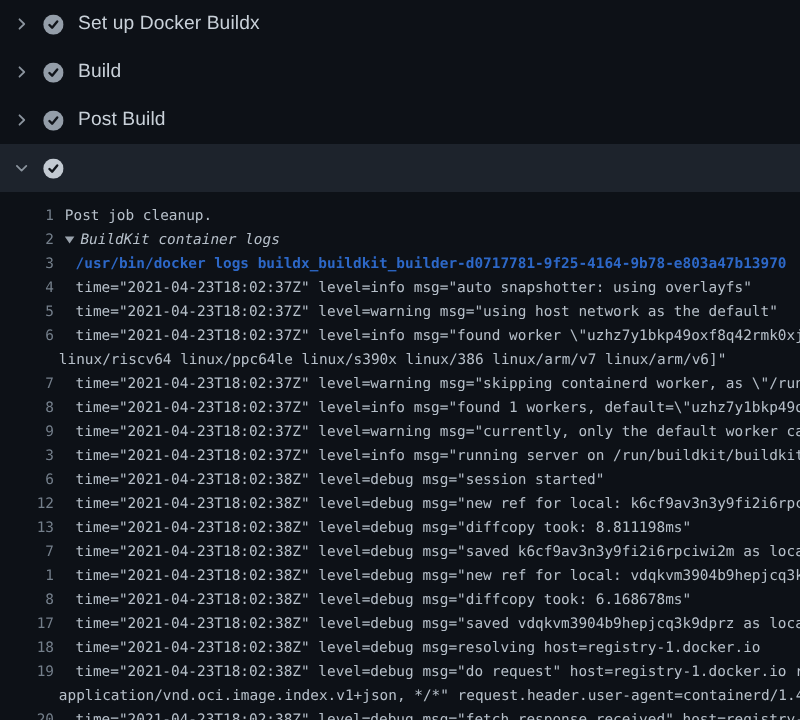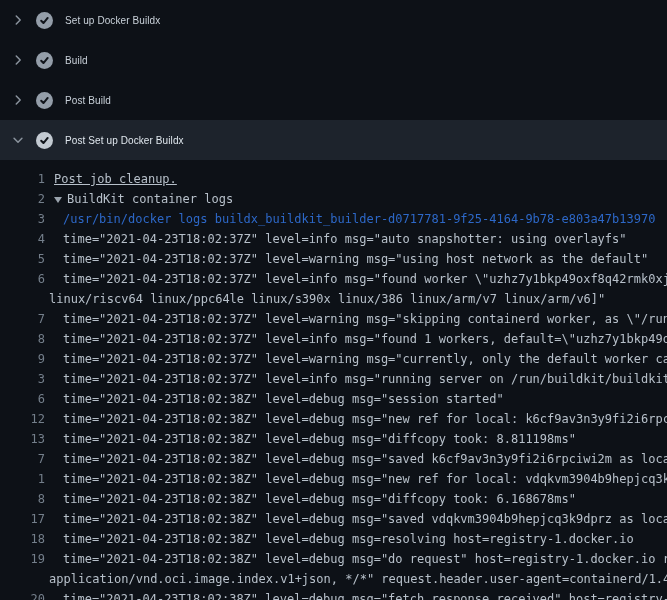--- a/index.html
+++ b/index.html
@@ -16,38 +16,38 @@
   
   .step-row{
     height:40px;display:flex;align-items:center;padding-left:11px;cursor:pointer;
   }
   .step-row.expanded{background:var(--highlight);}
   .chev{width:14px;height:14px;flex:0 0 14px;display:flex;align-items:center;justify-content:center;}
   .chev svg{display:block;}
   .status{width:17px;height:17px;flex:0 0 17px;margin-left:11px;}
   .status svg{display:block;}
   .step-label{
-    margin-left:12px;font-size:10px;color:var(--step-text);letter-spacing:.1px;
+    margin-left:12px;font-size:16px;color:var(--step-text);letter-spacing:.1px;
   }
   .step-row.expanded .step-label{color:var(--step-text-active);}
   
   .log{
     padding-top:9px;font-family:"DejaVu Sans Mono",monospace;font-size:12px;
   }
   .lrow{height:20px;line-height:20px;white-space:pre;overflow:hidden;}
   .lnum{
     display:inline-block;width:45px;text-align:right;color:var(--line-num);
     vertical-align:top;cursor:pointer;
   }
   .ltext{color:var(--log-text);vertical-align:top;display:inline-block;}
-  .k-plain .ltext{margin-left:9px;text-decoration:underline;}
+  .k-plain .ltext{margin-left:9px;}
   .k-nested .ltext{margin-left:18px;}
   .k-wrap .ltext{margin-left:4px;}
-  .k-command .ltext{margin-left:18px;color:var(--command);font-weight:normal;}
-  .k-group .ltext{margin-left:3px;cursor:pointer;}
+  .k-command .ltext{margin-left:18px;color:var(--command);font-weight:bold;}
+  .k-group .ltext{margin-left:3px;cursor:pointer;font-style:italic;}
   .tri{
     display:inline-block;width:0;height:0;margin-left:9px;margin-right:2px;
     border-left:4px solid transparent;border-right:4px solid transparent;
     border-top:6px solid var(--triangle);vertical-align:middle;
   }
 </style>
 </head>
 <body>
 
 <div class="app">
@@ -99,21 +99,20 @@
           <svg width="14" height="14" viewBox="0 0 16 16">
             <path d="M3.5 6 L8 10.5 L12.5 6" fill="none" stroke="var(--muted)" stroke-width="1.7" stroke-linecap="round" stroke-linejoin="round"></path>
           </svg>
         </span>
         <span class="status">
           <svg width="17" height="17" viewBox="0 0 16 16">
             <circle cx="8" cy="8" r="8" fill="var(--circle-active)"></circle>
             <path d="M4.9 8.3 L7 10.4 L11 5.6" fill="none" stroke="var(--checkmark)" stroke-width="1.9" stroke-linecap="round" stroke-linejoin="round"></path>
           </svg>
         </span>
-        <span class="step-label">Post Set up Docker Buildx</span>
       </div>
     </div>
   <div id="log" class="log">
       <div class="lrow k-plain"><span class="lnum">1</span><span class="ltext">Post job cleanup.</span></div>
       <div class="lrow k-group"><span class="lnum">2</span><span class="tri"></span><span class="ltext">BuildKit container logs</span></div>
       <div class="lrow k-command"><span class="lnum">3</span><span class="ltext">/usr/bin/docker logs buildx_buildkit_builder-d0717781-9f25-4164-9b78-e803a47b13970</span></div>
       <div class="lrow k-nested"><span class="lnum">4</span><span class="ltext">time="2021-04-23T18:02:37Z" level=info msg="auto snapshotter: using overlayfs"</span></div>
       <div class="lrow k-nested"><span class="lnum">5</span><span class="ltext">time="2021-04-23T18:02:37Z" level=warning msg="using host network as the default"</span></div>
       <div class="lrow k-nested"><span class="lnum">6</span><span class="ltext">time="2021-04-23T18:02:37Z" level=info msg="found worker \"uzhz7y1bkp49oxf8q42rmk0xjf</span></div>
       <div class="lrow k-wrap"><span class="lnum"></span><span class="ltext">linux/riscv64 linux/ppc64le linux/s390x linux/386 linux/arm/v7 linux/arm/v6]"</span></div>

